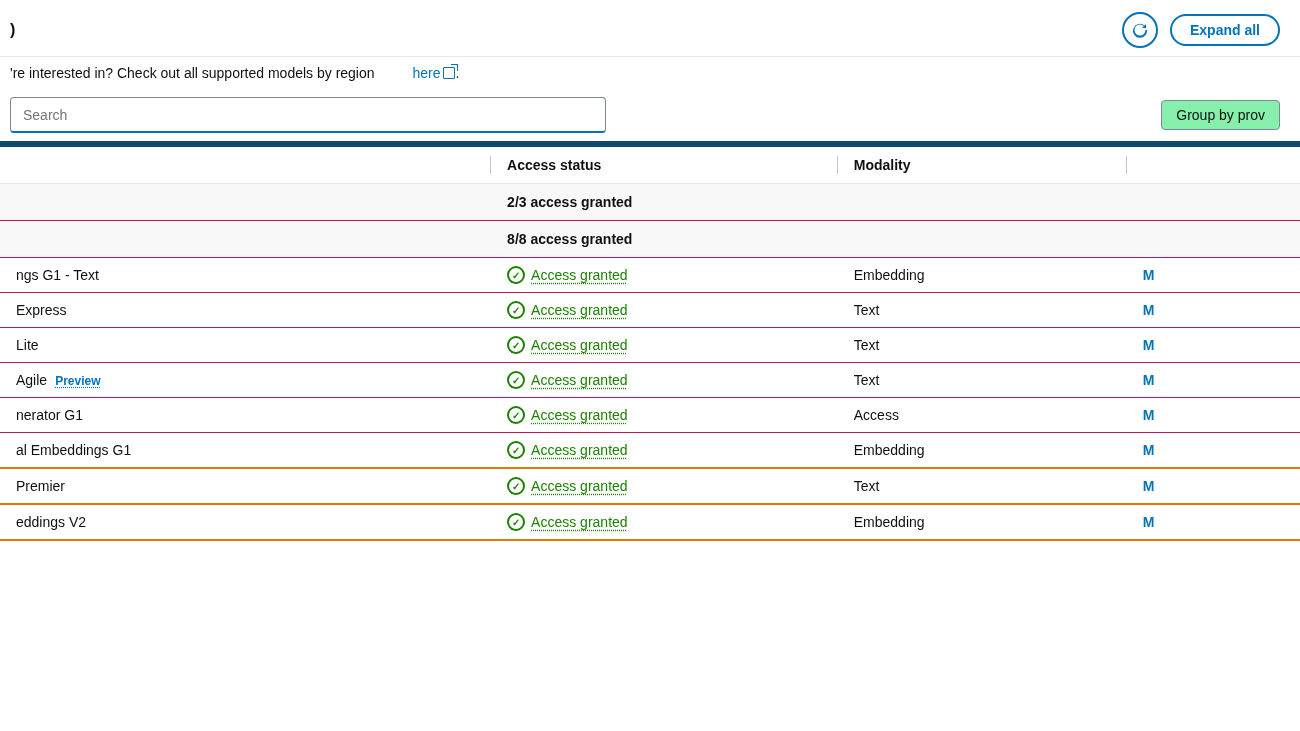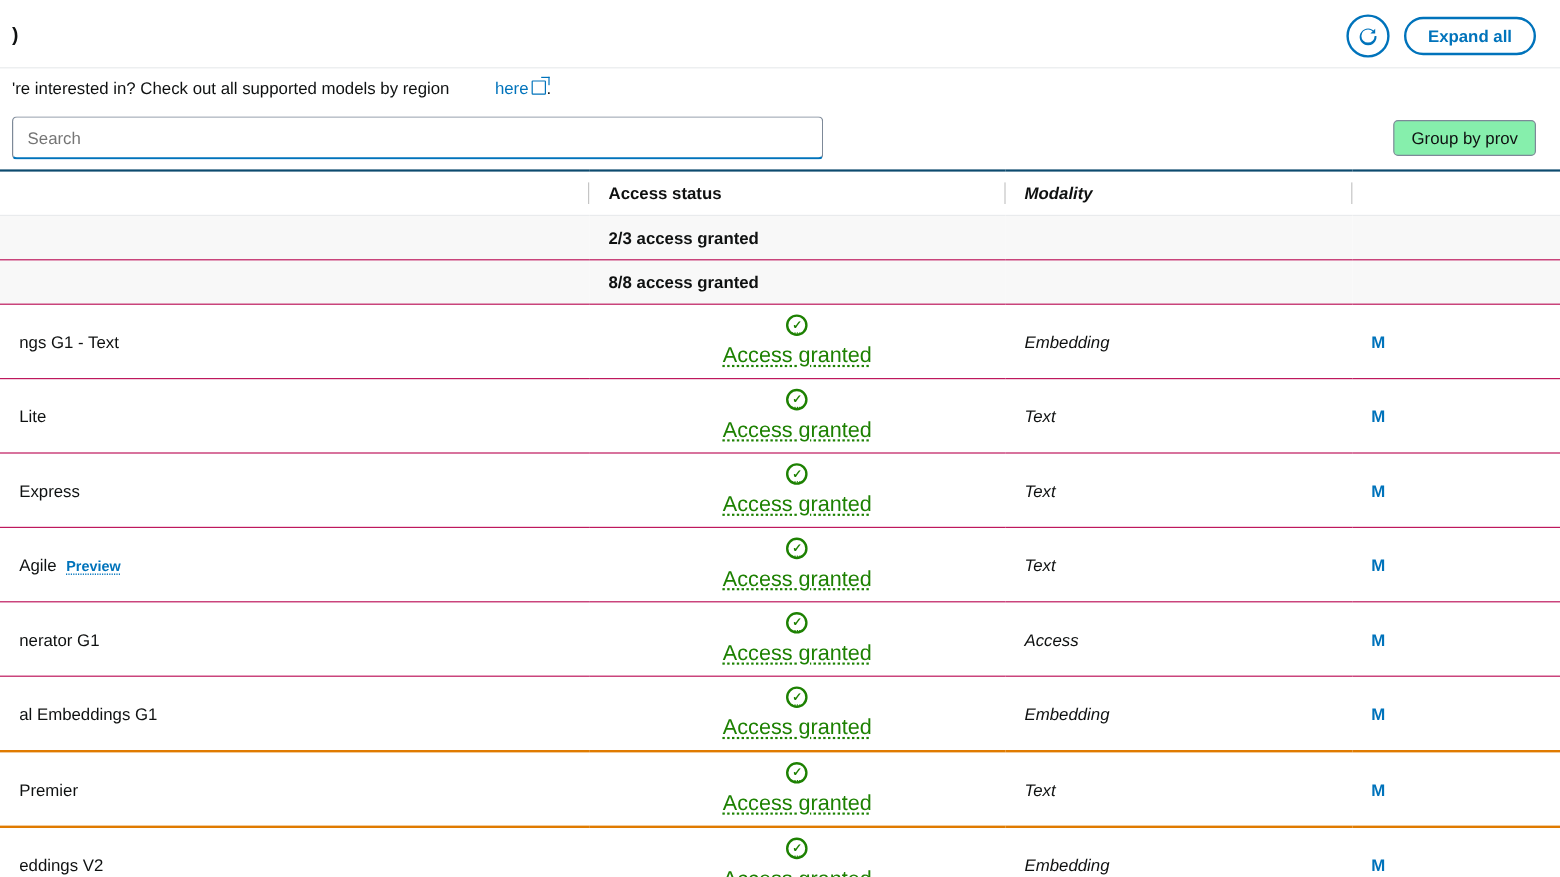--- a/index.html
+++ b/index.html
@@ -105,21 +105,21 @@
     
     .toolbar-row {
       display: flex;
       align-items: center;
       justify-content: space-between;
       padding: 8px 20px 8px 10px;
       gap: 12px;
     }
 
     .search-input {
-      width: 676px;
+      width: 596px;
       height: 36px;
       border: 1px solid #7d8998;
       border-radius: 4px;
       padding: 0 12px;
       font-size: 14px;
       outline: none;
       border-bottom: 2px solid #0073bb;
     }
 
     .group-by-btn {
@@ -147,21 +147,21 @@
     thead tr {
       background: #fff;
     }
 
     thead th {
       text-align: left;
       padding: 10px 16px;
       font-size: 14px;
       font-weight: 700;
       color: #0f1111;
-      border-top: 2px solid #0c4a6e;
+      border-top: 6px solid #0c4a6e;
       border-bottom: 1px solid #e9ebed;
       position: relative;
     }
 
     thead th::after {
       content: '';
       position: absolute;
       right: 0;
       top: 25%;
       height: 50%;
@@ -188,32 +188,31 @@
 
     tbody td {
       padding: 8px 16px;
       font-size: 14px;
       color: #0f1111;
       vertical-align: middle;
     }
 
     .col-model { width: 340px; }
     .col-access { width: 240px; }
-    .col-modality { width: 200px; font-style: italic; }
+    .col-modality { width: 200px; }
     .col-action { width: 120px; }
 
     .access-granted {
       color: #1d8102;
-      font-size: 18px;
+      font-size: 14px;
       display: flex;
       align-items: center;
       gap: 6px;
       text-decoration: underline dotted #1d8102;
       text-underline-offset: 3px;
-      flex-direction: column;
     }
 
     .check-circle-icon {
       width: 18px;
       height: 18px;
       border-radius: 50%;
       border: 2px solid #1d8102;
       display: inline-flex;
       align-items: center;
       justify-content: center;
@@ -318,37 +317,37 @@
     </td>
             <td class="col-modality">
       <span>Embedding</span>
     </td>
             <td class="col-action">
       <a class="action-link" href="#">M</a>
     </td>
           </tr>
           <tr>
             <td class="col-model">
+      <span>Express</span></td>
+            <td class="col-access">
+      <span class="access-granted">
+        <span class="check-circle-icon"></span>
+        <span>Access granted</span>
+      </span>
+    </td>
+            <td class="col-modality">
+      <span>Text</span>
+    </td>
+            <td class="col-action">
+      <a class="action-link" href="#">M</a>
+    </td>
+          </tr>
+          <tr>
+            <td class="col-model">
       <span>Lite</span></td>
-            <td class="col-access">
-      <span class="access-granted">
-        <span class="check-circle-icon"></span>
-        <span>Access granted</span>
-      </span>
-    </td>
-            <td class="col-modality">
-      <span>Text</span>
-    </td>
-            <td class="col-action">
-      <a class="action-link" href="#">M</a>
-    </td>
-          </tr>
-          <tr>
-            <td class="col-model">
-      <span>Express</span></td>
             <td class="col-access">
       <span class="access-granted">
         <span class="check-circle-icon"></span>
         <span>Access granted</span>
       </span>
     </td>
             <td class="col-modality">
       <span>Text</span>
     </td>
             <td class="col-action">

